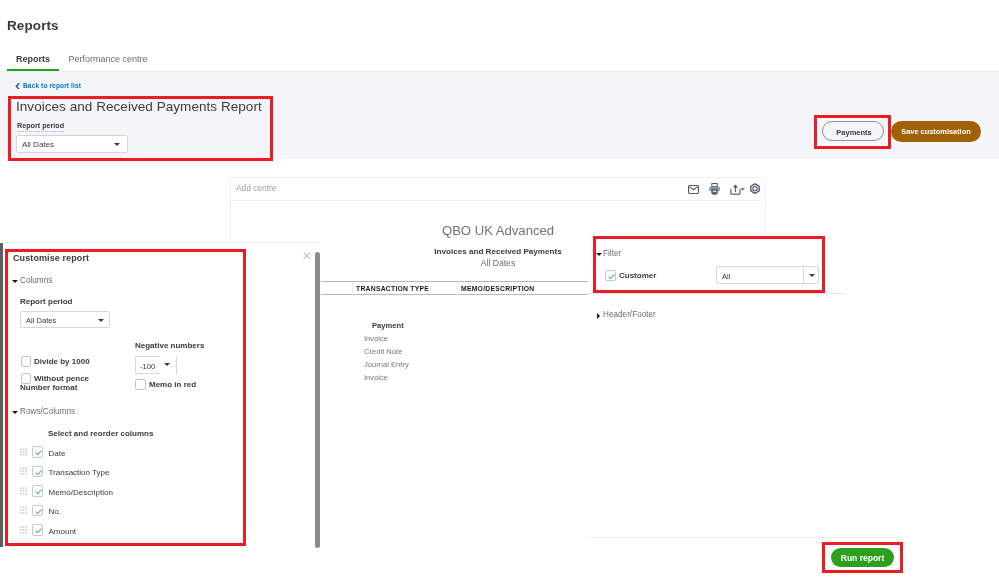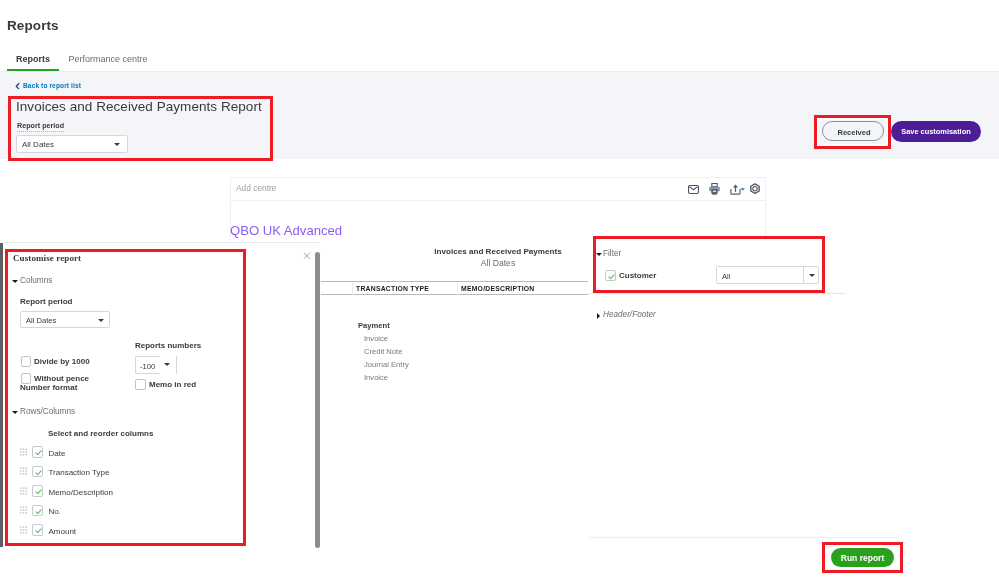--- a/index.html
+++ b/index.html
@@ -30,54 +30,54 @@
   #hl-title{left:8px;top:96px;width:265px;height:65px;}
   #hl-customise{left:814px;top:115px;width:77px;height:34px;}
   #hl-filter{left:593px;top:236px;width:232px;height:57px;}
   #hl-panel{left:5px;top:249px;width:241px;height:297px;}
   #hl-run{left:822px;top:542px;width:81px;height:31px;}
   #hl-customise-bg{z-index:10;left:817px;top:118px;width:71px;height:28px;background:#f4f5f8;border:2px solid #fff;box-sizing:border-box;}
   #hl-run-bg{z-index:10;left:825px;top:545px;width:75px;height:25px;background:#fff;}
 
   #btn-customise{z-index:20;left:822px;top:121px;width:62px;height:20px;border:1px solid #8d9096;border-radius:10px;background:#f4f5f8;box-sizing:border-box;cursor:pointer;}
   #btn-customise span{position:absolute;left:0;top:6px;width:62px;text-align:center;font-size:7.5px;font-weight:bold;color:#393a3d;}
-  #btn-save{z-index:20;left:891px;top:121px;width:90px;height:21px;border-radius:11px;background:#4c1d95;cursor:pointer;}
+  #btn-save{z-index:20;left:891px;top:121px;width:90px;height:21px;border-radius:11px;background:#a16207;cursor:pointer;}
   #btn-save span{position:absolute;left:0;top:6px;width:90px;text-align:center;font-size:7.4px;font-weight:bold;color:#fff;}
 
   
   #report-panel{left:230px;top:177px;width:536px;height:371px;background:#fff;border:1px solid #edf0f5;border-bottom:none;box-sizing:border-box;}
   #notes-bar{left:230px;top:177px;width:536px;height:24px;border-bottom:1px solid #edf0f5;box-sizing:border-box;}
   #notes-placeholder{left:236px;top:182.5px;font-size:8.4px;color:#9ca0a8;}
   #report-icons{left:688px;top:183px;height:16px;}
   .ricon{float:left;cursor:pointer;}
   #report-icons .ricon:nth-child(1){margin-right:10px;margin-top:2px;}
   #report-icons .ricon:nth-child(2){margin-right:10px;margin-top:0px;}
   #report-icons .ricon:nth-child(3){margin-right:4px;margin-top:1px;}
   #report-icons .ricon:nth-child(4){margin-top:0px;}
 
-  #rep-company{left:230px;top:223px;width:536px;text-align:left;font-size:13.1px;color:#8b5cf6;}
+  #rep-company{left:230px;top:223px;width:536px;text-align:center;font-size:13.1px;color:#737373;}
   #rep-name{left:230px;top:247px;width:536px;text-align:center;font-size:8.1px;font-weight:bold;color:#393a3d;}
   #rep-range{left:230px;top:258px;width:536px;text-align:center;font-size:8.6px;color:#6b6c72;}
 
   #rep-table{left:321px;top:281px;width:524px;}
   #rep-thead{position:relative;height:14px;border-top:1px solid #b7babd;border-bottom:1px solid #b7babd;box-sizing:border-box;}
   .th{position:absolute;top:3px;font-size:6.8px;font-weight:bold;color:#1a1a1a;letter-spacing:.25px;white-space:nowrap;}
   .colsep{position:absolute;top:1px;width:1px;height:12px;background:#e8eaed;}
   #rep-rows{position:absolute;left:358px;top:321px;}
   .rrow{font-size:7.6px;color:#757880;height:13px;line-height:10px;}
-  .rrow.lvl0{font-weight:bold;color:#393a3d;margin-left:0px;}
+  .rrow.lvl0{font-weight:bold;color:#393a3d;margin-left:14px;}
   .rrow.lvl1{margin-left:6px;}
 
   
   #cust-panel{left:3px;top:242px;width:317px;height:306px;background:#fff;border-top:1px solid #e9ebee;box-sizing:border-box;}
   #panel-scroll-left{left:0px;top:243px;width:3px;height:304px;background:#5e5e5e;}
   #panel-scrollbar{left:315px;top:252px;width:5px;height:296px;background:#8c8c8c;border-radius:2.5px;}
   #cust-close{left:303px;top:252px;width:7.5px;height:7.5px;cursor:pointer;}
 
-  #cust-title{left:13px;top:253px;font-size:9px;font-weight:bold;color:#393a3d;letter-spacing:.1px;font-family:Liberation Serif, serif;}
+  #cust-title{left:13px;top:253px;font-size:9px;font-weight:bold;color:#393a3d;letter-spacing:.1px;}
   .sect-head{position:absolute;font-size:8.2px;color:#6b6c72;white-space:nowrap;}
   .tri-down{position:absolute;width:0;height:0;border-left:3px solid transparent;border-right:3px solid transparent;border-top:3.6px solid #1a1a1a;}
   .tri-right{position:absolute;width:0;height:0;border-top:3px solid transparent;border-bottom:3px solid transparent;border-left:3.8px solid #1a1a1a;}
   .fld-label{position:absolute;font-size:8px;font-weight:bold;color:#393a3d;white-space:nowrap;}
   .sel-box{position:absolute;background:#fff;border:1px solid #d4d7dc;border-radius:2px;box-sizing:border-box;}
   .sel-box .val{position:absolute;left:5px;font-size:7.6px;color:#393a3d;white-space:nowrap;}
   .cb{position:absolute;width:11px;height:11px;border:1px solid #c0c4ca;border-radius:2px;background:#fff;box-sizing:border-box;cursor:pointer;}
   .cb.on{border-color:#c5c8cd;}
   .cb-label{position:absolute;font-size:8px;color:#393a3d;white-space:nowrap;}
   .cb-label.bold{font-weight:bold;}
@@ -85,21 +85,21 @@
 
   #cust-right-bg{left:588px;top:237px;width:411px;height:311px;background:#fff;}
 
   
   #filter-head{left:603px;top:249px;}
   #filter-cb{left:604.5px;top:269.5px;width:11px;height:11px;border-radius:2px;}
   #filter-cb-label{left:619px;top:270.5px;font-weight:bold;}
   #filter-sel{left:716px;top:266px;width:103px;height:18px;}
   #filter-sel .val{left:5px;top:4.5px;}
   #filter-sel .btn{position:absolute;left:86px;top:0;width:16px;height:16px;border-left:1px solid #d4d7dc;}
-  #hf-head{left:603px;top:310px;font-style:italic;}
+  #hf-head{left:603px;top:310px;}
   #divider-mid{left:588px;top:537px;width:311px;height:1px;background:#eceef1;}
   #divider-filter{left:588px;top:293px;width:257px;height:1px;background:#e3e5e8;}
   #btn-run{z-index:20;left:831px;top:548px;width:63px;height:19px;border-radius:10px;background:#2ca01c;cursor:pointer;}
   #btn-run span{position:absolute;left:0;top:5px;width:63px;text-align:center;font-size:8.5px;font-weight:bold;color:#fff;}
 
   #col-list{left:0;top:0;}
   .colrow{position:absolute;left:0;height:19px;}
   .colrow .grip{left:20px;top:1.5px;width:7px;height:8px;}
   .colrow .cb{left:31.5px;top:0px;width:11.5px;height:11.5px;border-radius:2px;}
   .colrow .cb-label{left:48.5px;top:2.5px;white-space:nowrap;}
@@ -129,21 +129,21 @@
   <div class="abs" id="back-link">Back to report list</div>
 
   <div class="abs" id="report-heading">Invoices and Received Payments Report</div>
   <div class="abs" id="period-label">Report period</div>
   <div class="abs" id="period-select">
     <span class="val">All Dates</span>
     <span class="abs caret" style="left:97px;top:7px;"></span>
   </div>
 
   <div class="abs" id="btn-customise">
-    <span>Received</span>
+    <span>Payments</span>
   </div>
   <div class="abs" id="btn-save">
     <span>Save customisation</span>
   </div>
 
   <div class="abs" id="report-panel"></div>
   <div class="abs" id="notes-bar"></div>
   <div class="abs" id="notes-placeholder">Add centre</div>
 
   <div class="abs" id="report-icons">
@@ -237,21 +237,21 @@
     <span class="val" style="top:4px;">All Dates</span>
     <span class="abs caret" style="left:77px;top:6.5px;"></span>
   </div>
 
   <div class="abs fld-label" style="left:20px;top:341px;margin-top:42px;">Number format</div>
   <div class="abs cb" style="left:20.5px;top:356px;width:10.5px;height:10.5px;"></div>
   <div class="abs cb-label bold" style="left:34px;top:356.5px;">Divide by 1000</div>
   <div class="abs cb" style="left:20.5px;top:373px;width:10.5px;height:10.5px;"></div>
   <div class="abs cb-label bold" style="left:34px;top:373.5px;">Without pence</div>
 
-  <div class="abs fld-label" style="left:135px;top:341px;">Reports numbers</div>
+  <div class="abs fld-label" style="left:135px;top:341px;">Negative numbers</div>
   <div class="abs sel-box" style="left:135px;top:356px;width:25px;height:18px;border-right:none;border-radius:2px 0 0 2px;">
     <span class="val" style="top:4.5px;left:4px;">-100</span>
   </div>
   <span class="abs caret" style="left:164px;top:363px;"></span>
   <div class="abs" style="left:176px;top:356px;width:1px;height:18px;background:#d4d7dc;"></div>
   <div class="abs cb" style="left:135px;top:379px;width:10.5px;height:10.5px;"></div>
   <div class="abs cb-label bold" style="left:149px;top:379.5px;">Memo in red</div>
 
   <div class="abs sect-head" style="left:20px;top:407px;">
     <span class="tri-down" style="left:-8.5px;top:3.6px;"></span>

